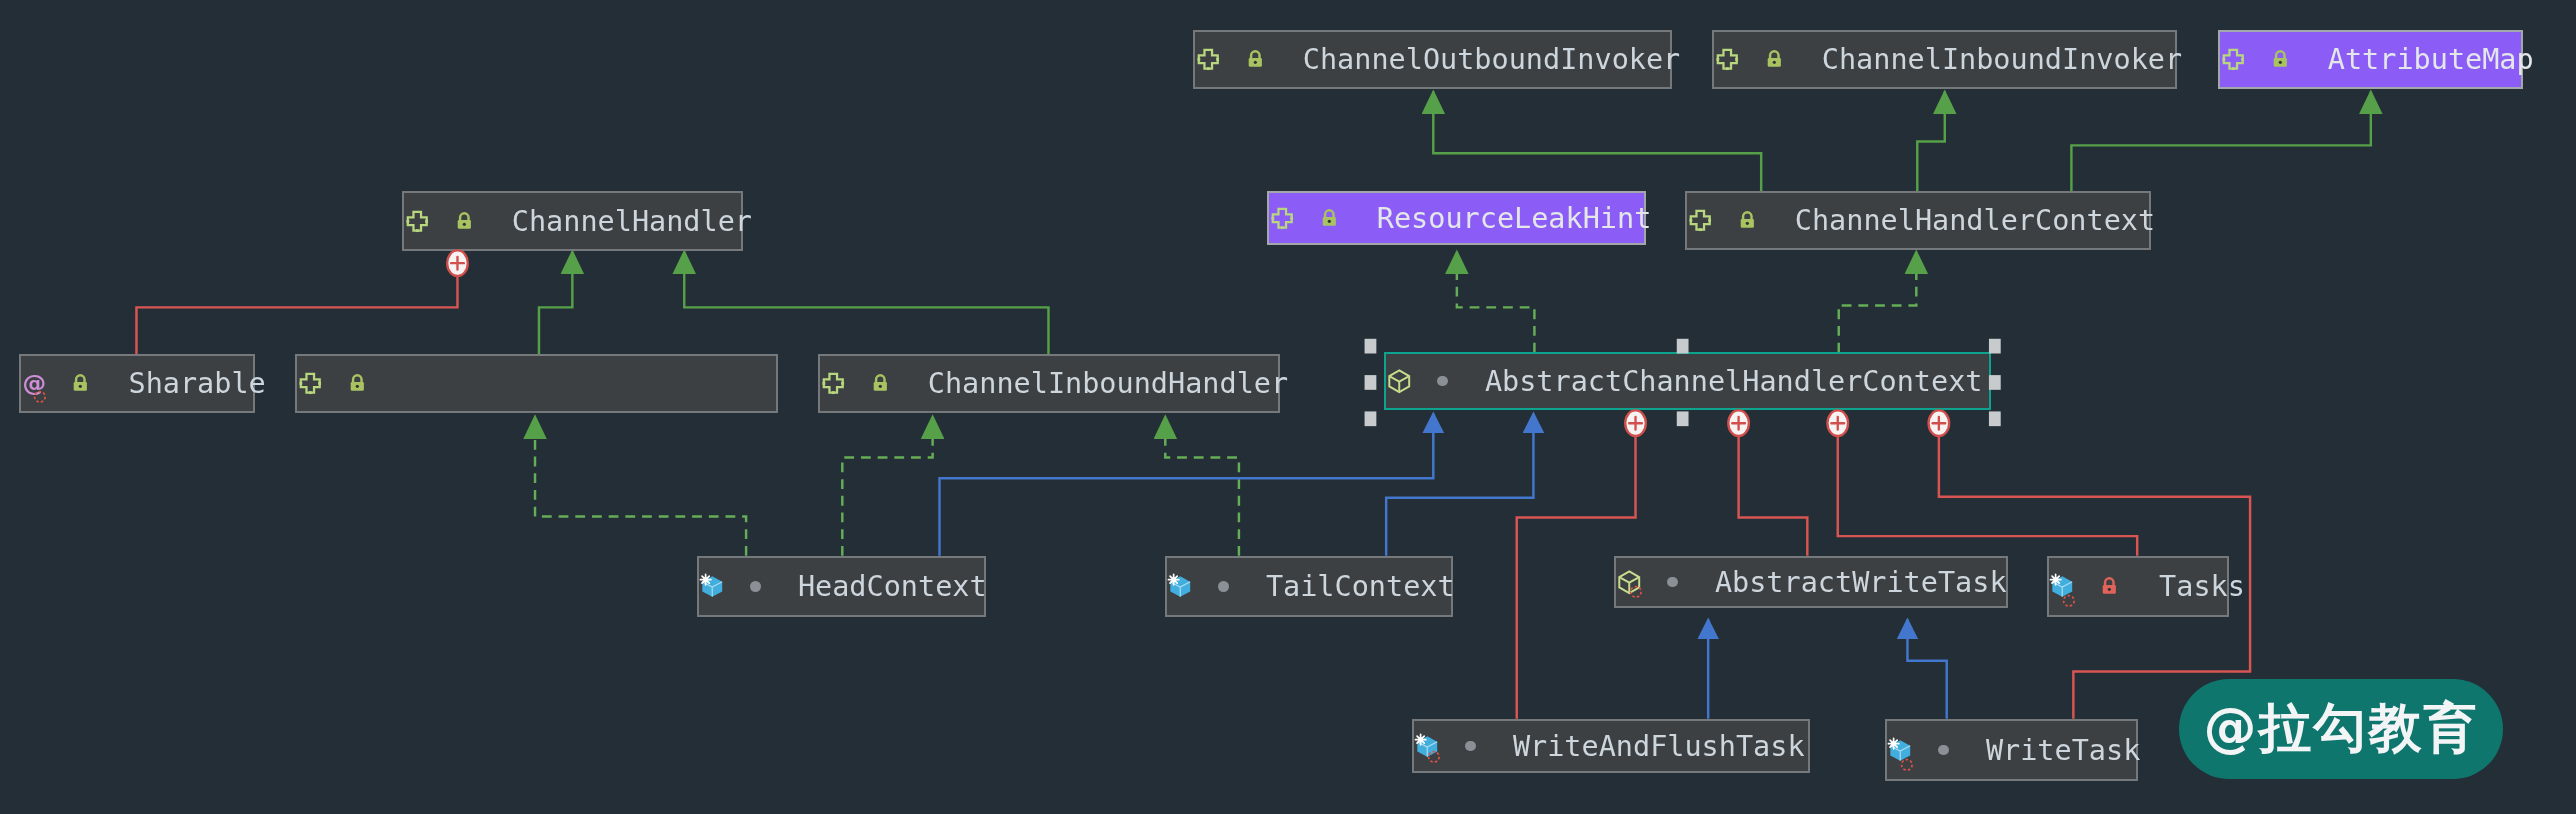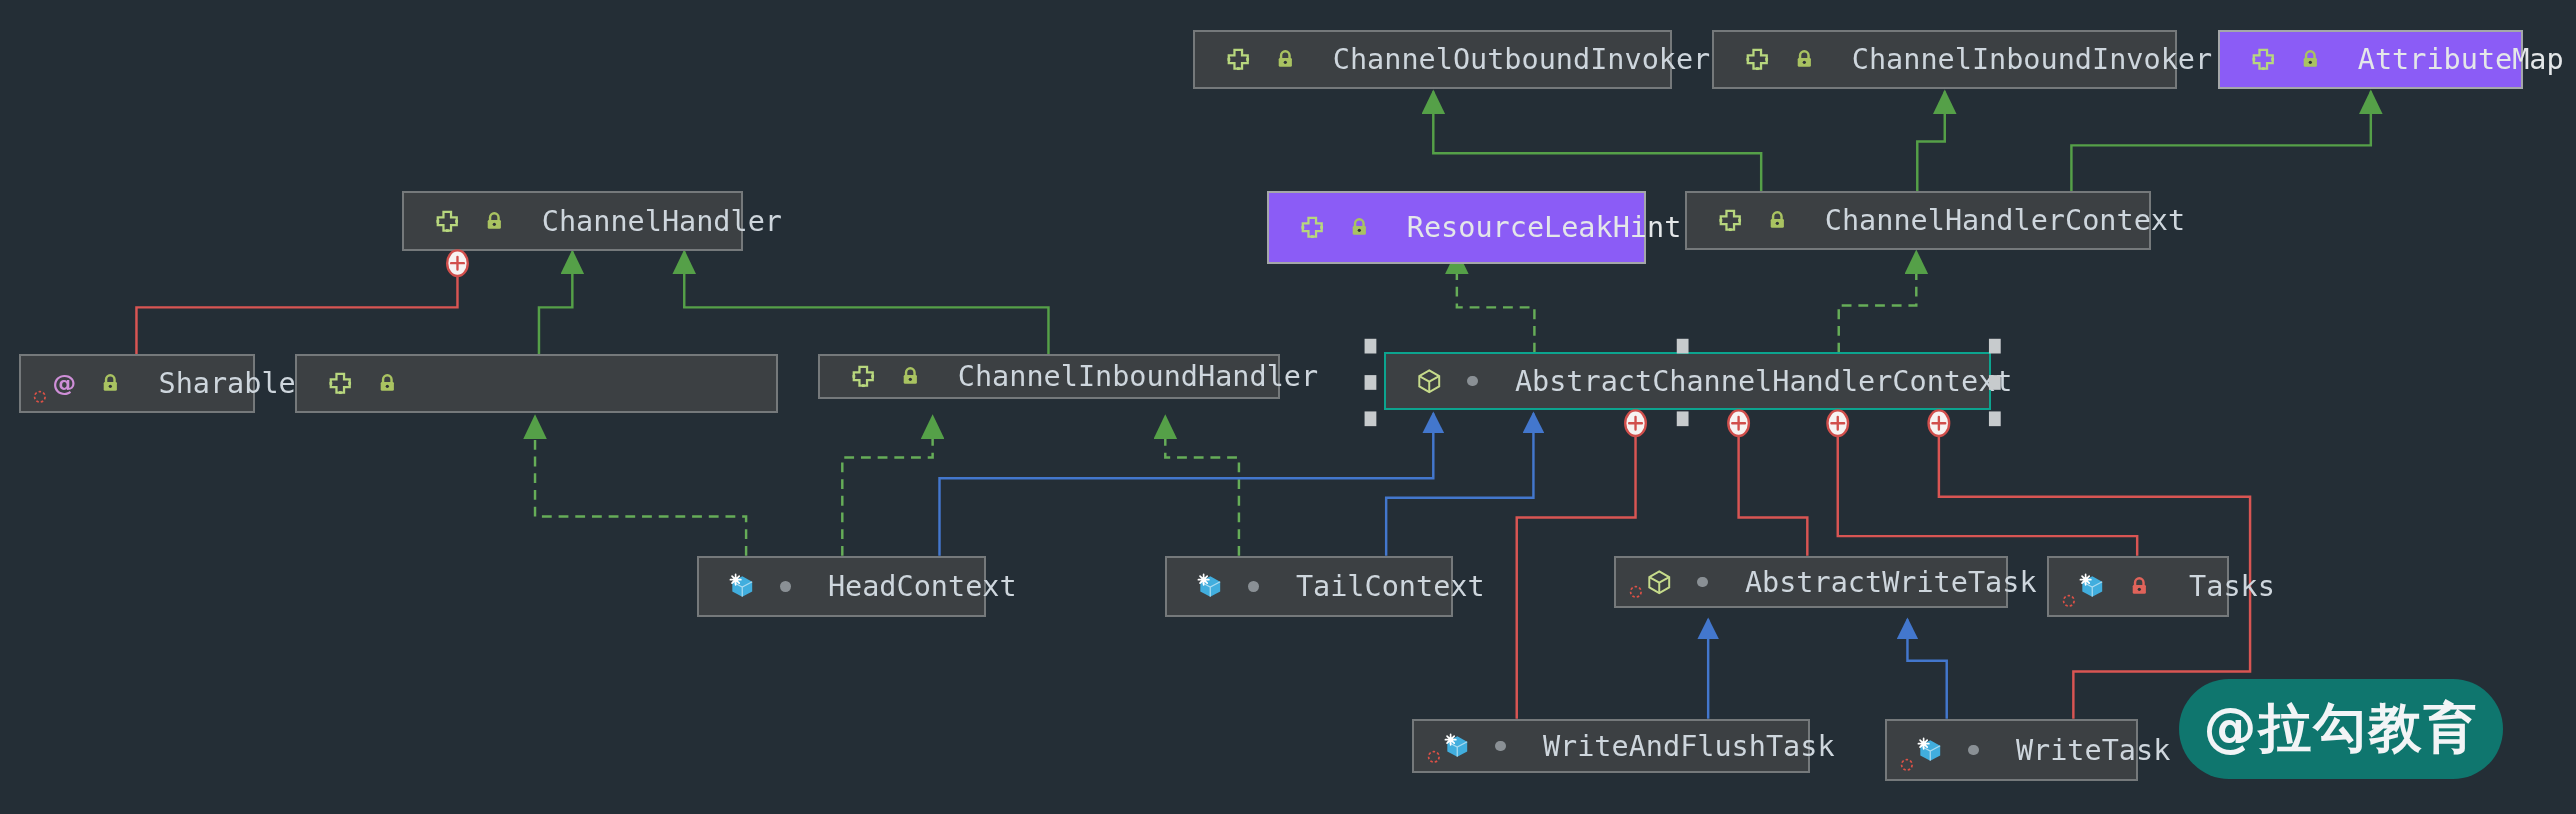--- a/index.html
+++ b/index.html
@@ -6,21 +6,21 @@
   #canvas{
     position:relative;width:2576px;height:815px;overflow:hidden;
     background:#242e36;
     font-family:"DejaVu Sans Mono", monospace;
   }
   svg.layer{position:absolute;left:0;top:0;pointer-events:none;}
   #edges{z-index:0;}
   #overlay{z-index:3;}
   .node{
     position:absolute;z-index:1;display:flex;align-items:center;gap:22px;
-    padding:0 30px;box-sizing:border-box;
+    padding:0 0;box-sizing:border-box;
     background:#3c4043;border:2px solid #75797b;
     font-size:28.5px;color:#ced6dd;white-space:nowrap;
   }
   .node.lib{background:#8b5cf6;border-color:#a4a7a9;color:#e4e7e9;text-align:right;}
   .node.sel{border-color:#0ca48f;}
   .node .lbl{margin-left:14.7px;}
   .ic{width:26.5px;height:26.5px;flex:0 0 auto;}
   .ic.lock{width:22.6px;height:22.6px;}
   .dot{width:10.8px;height:10.8px;border-radius:50%;background:#8a9095;flex:0 0 auto;margin-left:2.9px;}
   .ov{position:absolute;left:12.8px;bottom:6.9px;width:13.7px;height:13.7px;z-index:2;}
@@ -140,21 +140,21 @@
   <div class="node" style="left:402px;top:191px;width:341px;height:60px">
     <svg class="ic" viewBox="0 0 27 27" width="26.5" height="26.5">
         <use href="#sym-interface"></use>
       </svg>
     <svg class="ic lock" style="color:#a9c361" viewBox="0 0 23 23" width="22.6" height="22.6">
         <use href="#sym-lock"></use>
       </svg>
     <span class="lbl">ChannelHandler</span>
   </div>
 
-  <div class="node lib" style="left:1267px;top:191px;width:379px;height:73px">
+  <div class="node lib" style="left:1267px;top:191px;width:379px;height:54px">
     <svg class="ic" viewBox="0 0 27 27" width="26.5" height="26.5">
         <use href="#sym-interface"></use>
       </svg>
     <svg class="ic lock" style="color:#a9c361" viewBox="0 0 23 23" width="22.6" height="22.6">
         <use href="#sym-lock"></use>
       </svg>
     <span class="lbl">ResourceLeakHint</span>
   </div>
 
   <div class="node" style="left:1685px;top:191px;width:466px;height:59px">
@@ -182,21 +182,21 @@
 
   <div class="node" style="left:295px;top:354px;width:483px;height:59px">
     <svg class="ic" viewBox="0 0 27 27" width="26.5" height="26.5">
         <use href="#sym-interface"></use>
       </svg>
     <svg class="ic lock" style="color:#a9c361" viewBox="0 0 23 23" width="22.6" height="22.6">
         <use href="#sym-lock"></use>
       </svg>
   </div>
 
-  <div class="node" style="left:818px;top:354px;width:462px;height:45px">
+  <div class="node" style="left:818px;top:354px;width:462px;height:59px">
     <svg class="ic" viewBox="0 0 27 27" width="26.5" height="26.5">
         <use href="#sym-interface"></use>
       </svg>
     <svg class="ic lock" style="color:#a9c361" viewBox="0 0 23 23" width="22.6" height="22.6">
         <use href="#sym-lock"></use>
       </svg>
     <span class="lbl">ChannelInboundHandler</span>
   </div>
 
   <div class="node sel" style="left:1384px;top:352px;width:607px;height:58px">

